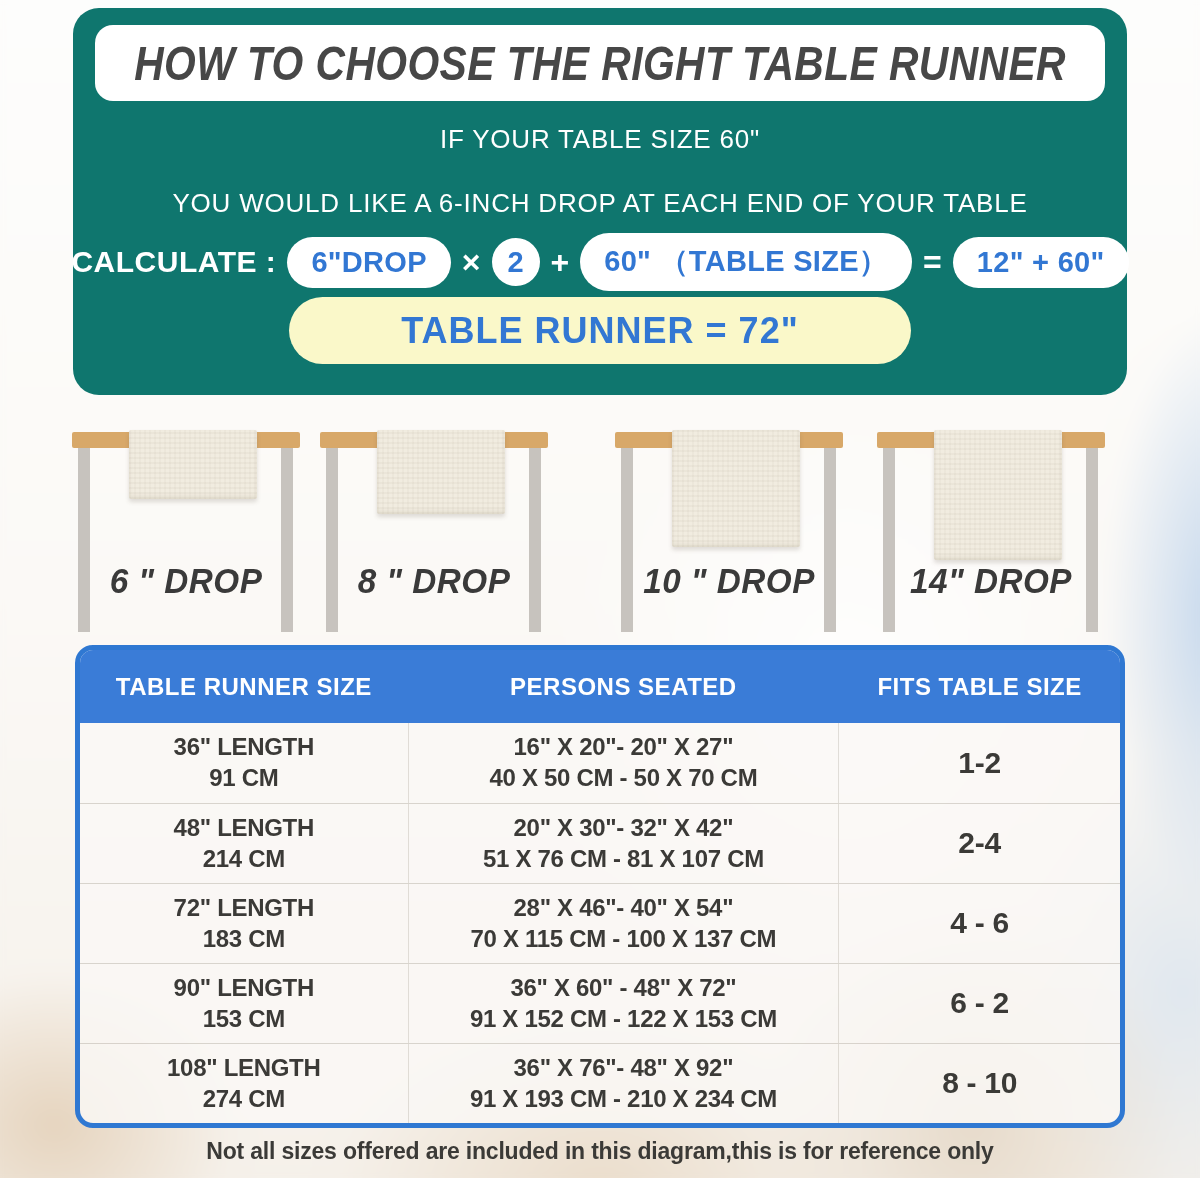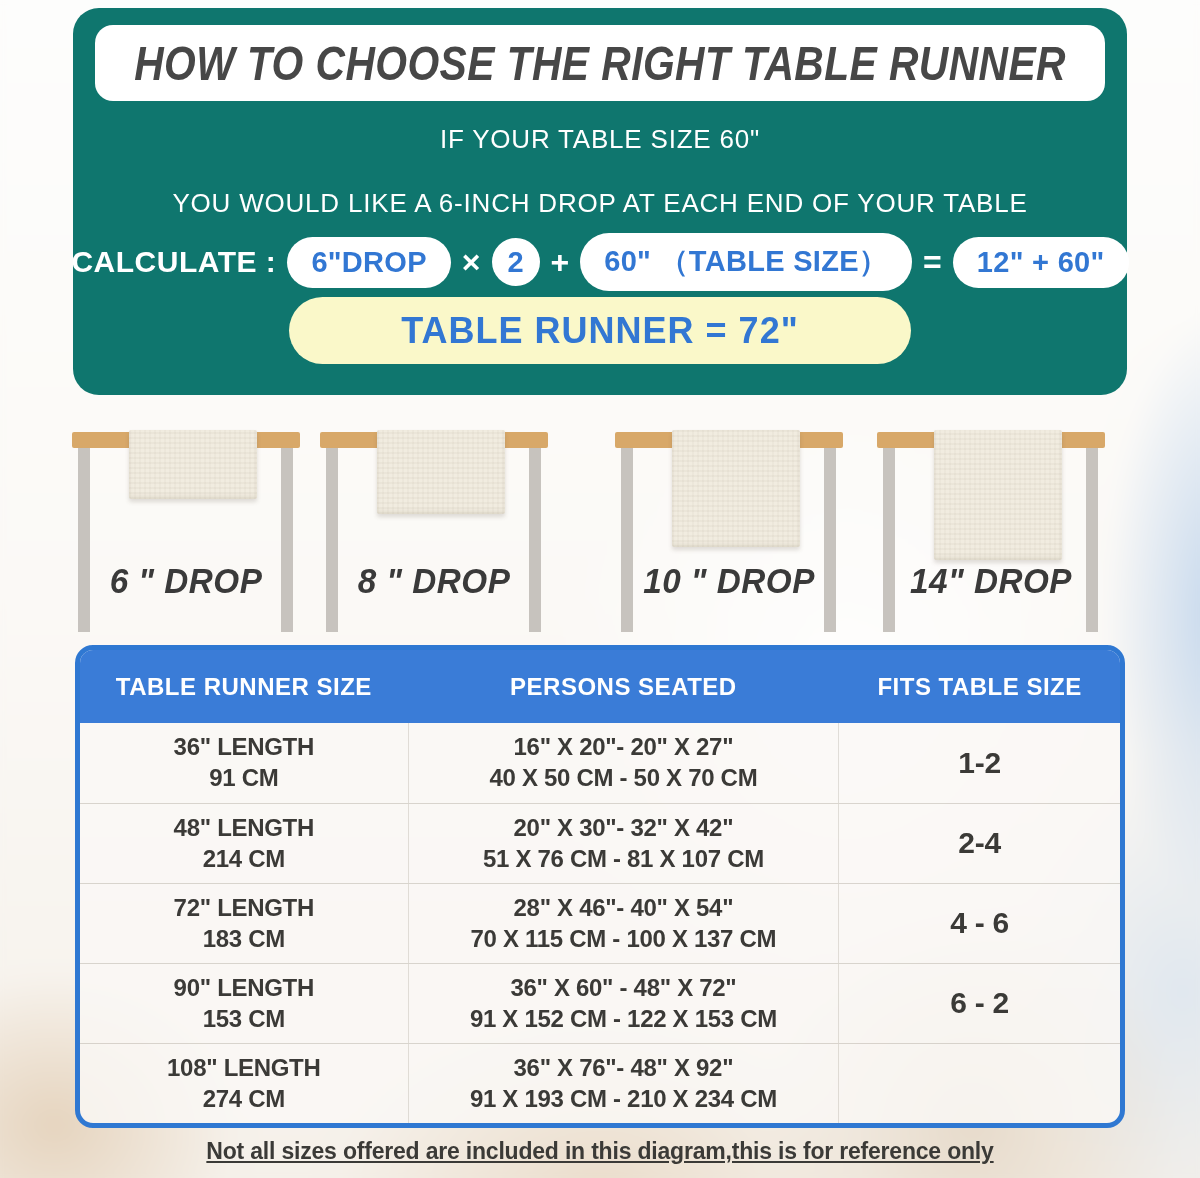--- a/index.html
+++ b/index.html
@@ -107,21 +107,21 @@
   .tcell {
     text-align:center; color:#3B3A37; font-weight:bold; font-size:24px;
     line-height:1.28; letter-spacing:-0.3px; height:100%;
     display:flex; flex-direction:column; align-items:center; justify-content:center;
   }
   .tcell.mid { border-left:1px solid rgba(175,168,158,0.35); border-right:1px solid rgba(175,168,158,0.35); }
   .tcell.persons { font-size:30px; }
   
   .footer-note {
     position:absolute; top:1138px; width:100%; text-align:center;
-    font-size:23px; font-weight:bold; color:#3B3A37; letter-spacing:-0.2px;text-decoration:underline;
+    font-size:23px; font-weight:bold; color:#3B3A37; letter-spacing:-0.2px;
   }
 </style>
 </head>
 <body>
 
 <div class="page">
   <div class="bg"></div>
 
   <div class="hero">
     <div class="title-box">
@@ -233,19 +233,20 @@
 
       <div class="trow">
         <div class="tcell">
           <span>108" LENGTH</span>
           <span>274 CM</span>
         </div>
         <div class="tcell mid">
           <span>36" X 76"- 48" X 92"</span>
           <span>91 X 193 CM - 210 X 234 CM</span>
         </div>
+        <div class="tcell persons">8 - 10</div>
       </div>
 
     </div>
   </div>
 
   <div class="footer-note">Not all sizes offered are included in this diagram,this is for reference only</div>
 </div>
 
 </body></html>

